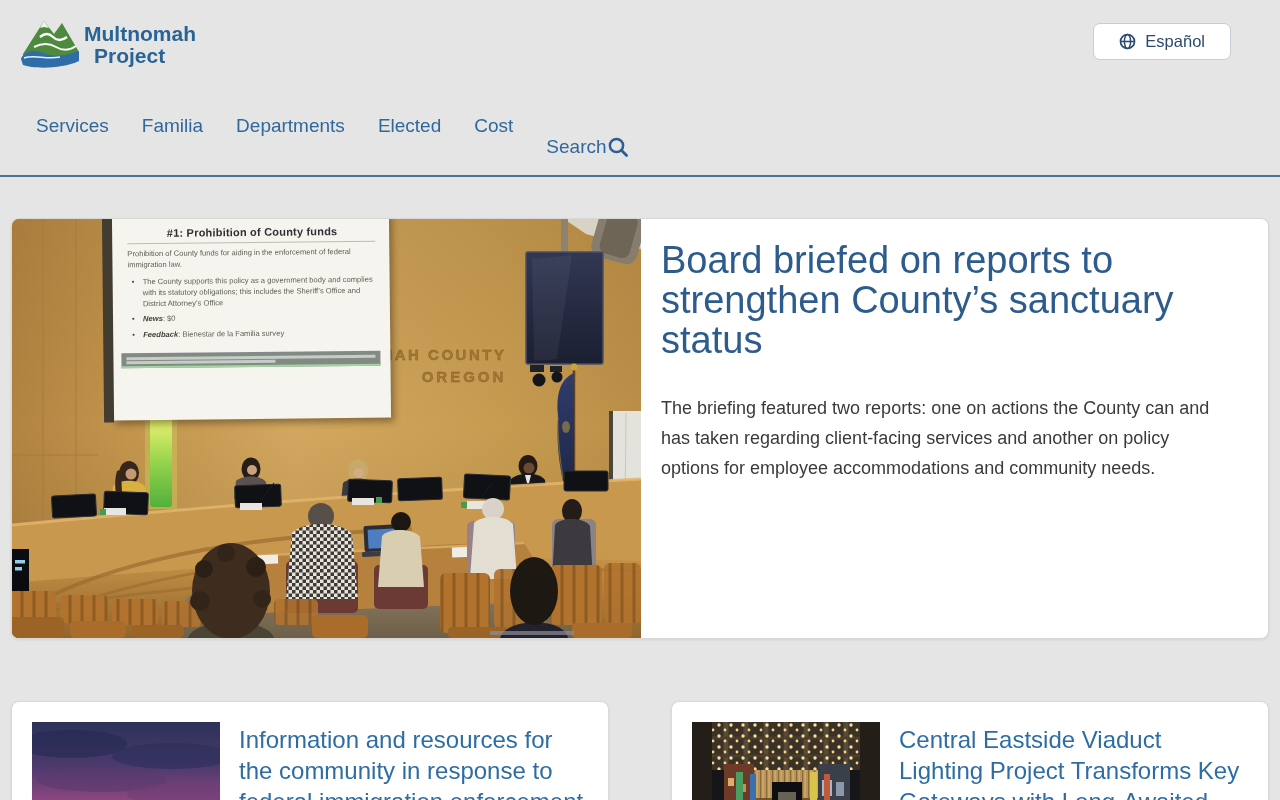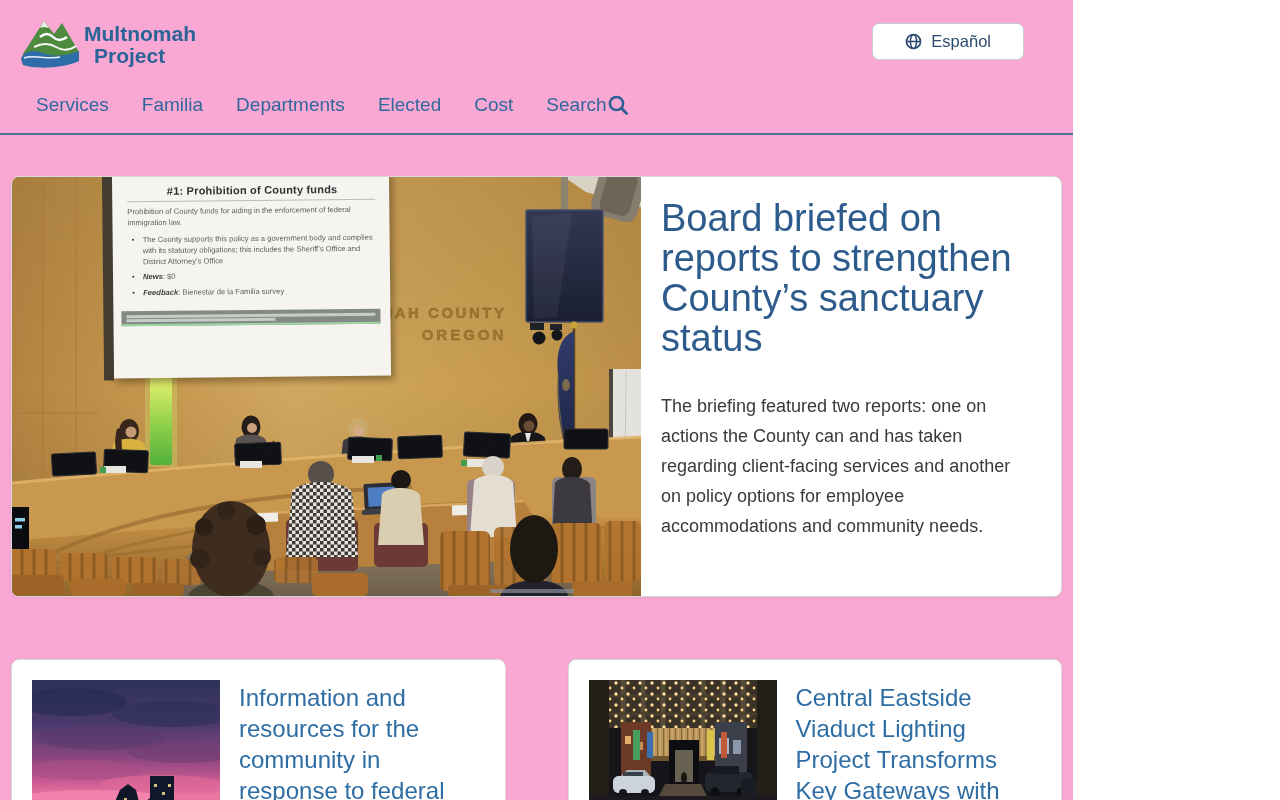--- a/index.html
+++ b/index.html
@@ -1,32 +1,32 @@
 <!DOCTYPE html>
 <html><head>
 <meta charset="utf-8">
 <style>
   html,body{margin:0;padding:0;background:#fff;}
-  .viewport{position:relative;width:1073px;height:800px;overflow:hidden;background:#f9a8d4;
+  .viewport{position:relative;width:1280px;height:800px;overflow:hidden;background:#e5e5e5;
     font-family:"Liberation Sans",sans-serif;}
   
   .site-header{display:flex;justify-content:space-between;align-items:flex-start;
     padding:14px 49px 0 20px;height:86px;box-sizing:border-box;}
   .logo{display:flex;align-items:flex-start;gap:2px;cursor:pointer;}
   .logo-text{display:flex;flex-direction:column;margin-top:9px;
     font-size:21px;font-weight:bold;color:#2a6496;line-height:22px;}
   .logo-text span:nth-child(2){margin-left:10px;}
   .lang-btn{display:flex;align-items:center;gap:9px;margin-top:9px;background:#fff;
-    border:1px solid #c4cdd8;border-radius:7px;padding:8px 32px;color:#2c4a70;
+    border:1px solid #c4cdd8;border-radius:7px;padding:8px 25px;color:#2c4a70;
     font-size:16.5px;font-family:"Liberation Sans",sans-serif;cursor:pointer;}
   
   .main-nav{display:flex;align-items:center;gap:33px;padding:8px 12px 17px 36px;
     border-bottom:2px solid #4f7396;}
   .main-nav a{color:#31689b;font-size:19px;text-decoration:none;cursor:pointer;}
-  .nav-search{display:flex;align-items:center;}
+  .nav-search{display:flex;align-items:center;margin-top:42px;}
   
   main{padding:0 11px;}
   .hero-card{display:flex;margin-top:41px;height:419px;background:#fff;border:1px solid #d8d8d8;
     border-radius:8px;overflow:hidden;box-shadow:0 1px 3px rgba(0,0,0,.08);}
   .hero-photo{position:relative;flex:none;width:629px;height:419px;background:#c79a52;overflow:hidden;}
   .scene{position:absolute;inset:0;}
   .scene text{font-family:"Liberation Sans",sans-serif;font-weight:bold;}
   
   .screen{position:absolute;left:100px;top:-5px;width:278px;height:205px;background:#f6f4ef;
     transform:rotate(-0.6deg);box-shadow:3px 4px 7px rgba(50,38,14,.45);padding:0;z-index:3;}

